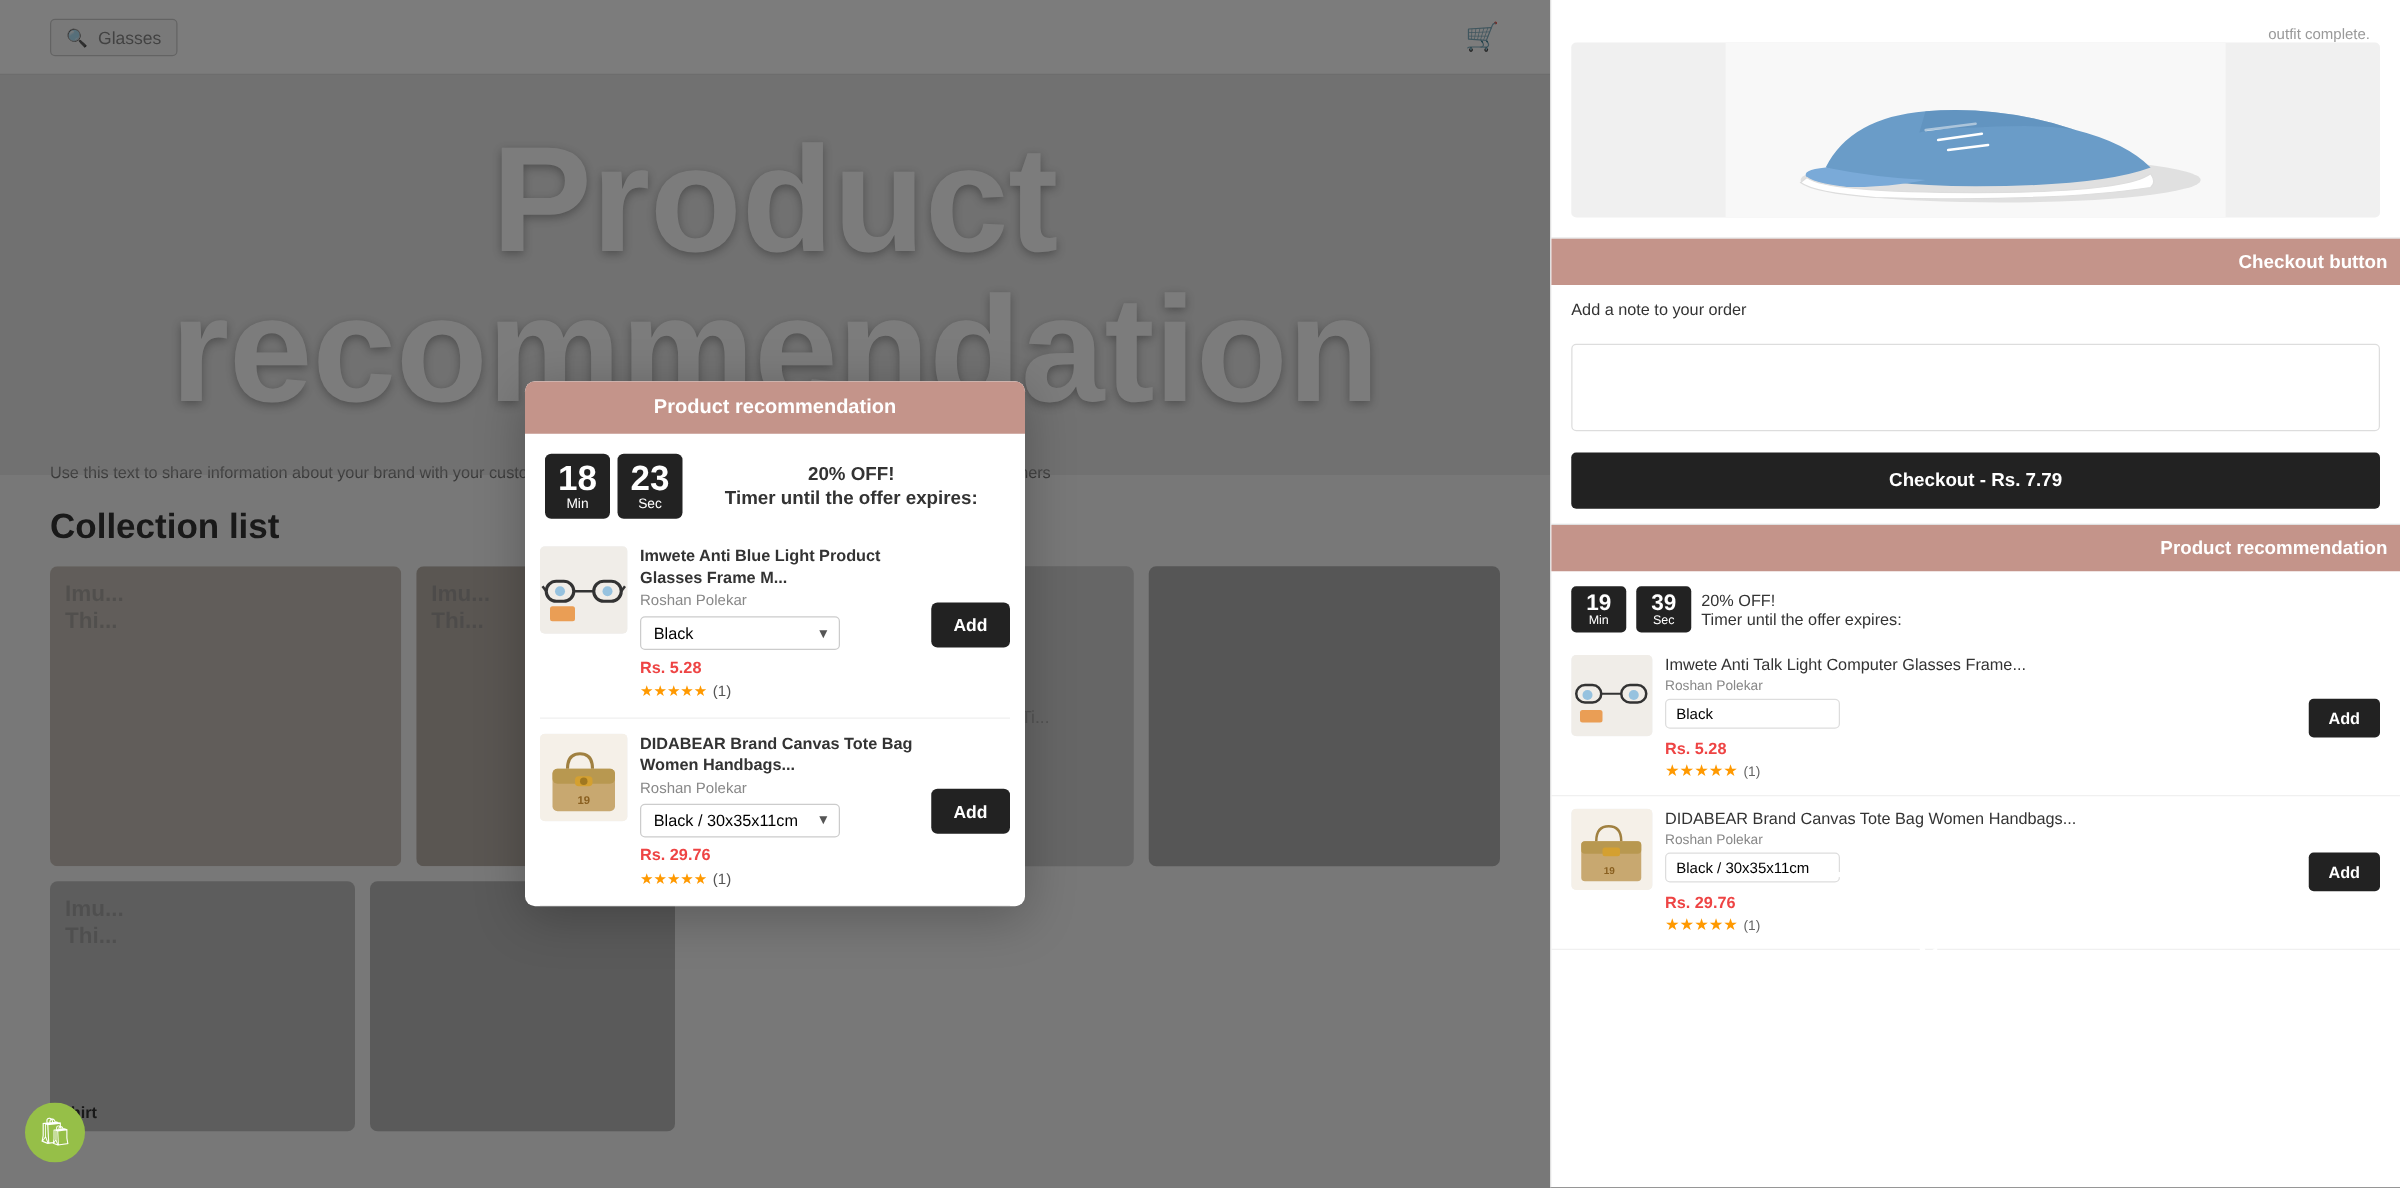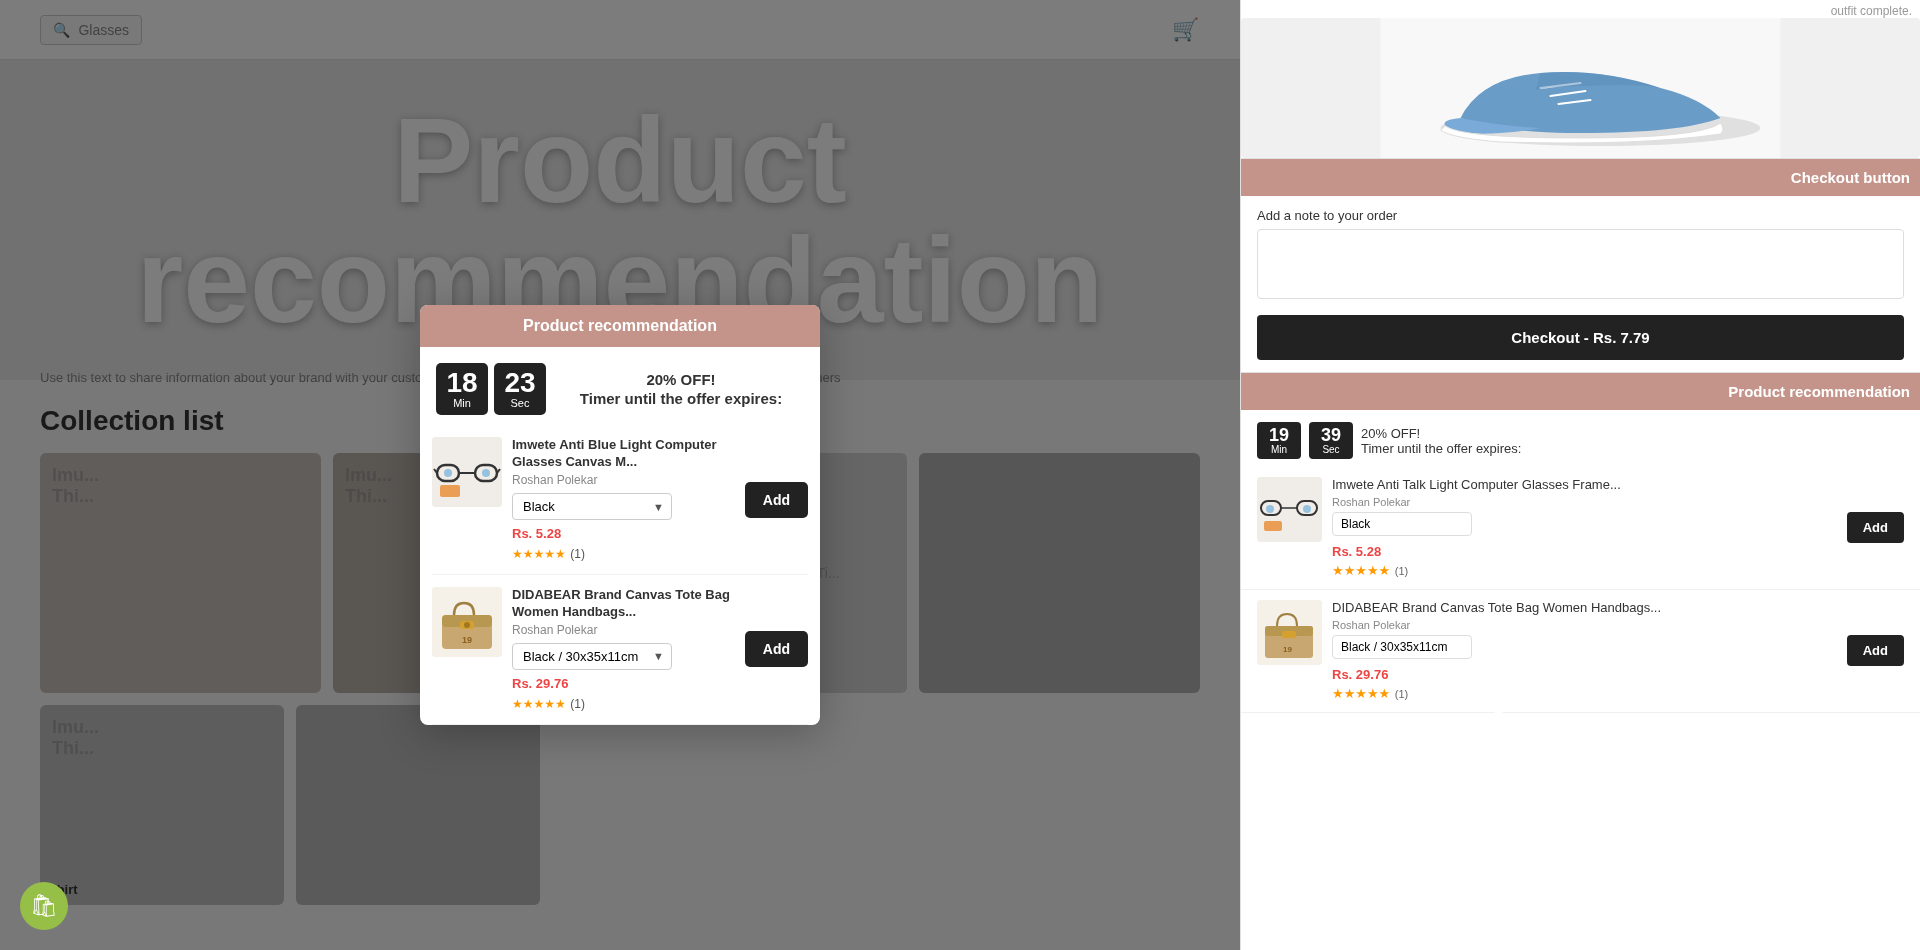--- a/index.html
+++ b/index.html
@@ -47,36 +47,36 @@
     .bg-card-text {
       position: absolute; top: 12px; left: 12px; font-size: 18px; font-weight: 700; color: #888; opacity: 0.5;
     }
 
     
     .right-sidebar {
       position: absolute; top: 0; right: 0; width: 680px; height: 950px;
       background: #fff; border-left: 1px solid #e0e0e0; overflow-y: auto;
     }
     .sidebar-shoe-section {
-      padding: 0; border-bottom: 1px solid #e0e0e0;
+      padding: 16px; border-bottom: 1px solid #e0e0e0;
     }
     .shoe-image-placeholder {
       width: 100%; height: 140px; background: #f0f0f0; border-radius: 4px;
       display: flex; align-items: center; justify-content: center;
       overflow: hidden; position: relative;
     }
     .shoe-svg { width: 100%; height: 100%; }
     .outfit-text { font-size: 12px; color: #999; text-align: right; padding: 4px 8px 0; }
 
     .sidebar-section-header {
       background: #c4948a; color: #fff; font-size: 15px; font-weight: 600;
       text-align: right; padding: 10px;
     }
     .add-note-section { padding: 12px 16px; }
-    .add-note-label { font-size: 13px; font-weight: 500; color: #333; margin-bottom: 6px; }
+    .add-note-label { font-size: 13px; font-weight: 500; color: #333; margin-bottom: 20px; }
     .note-textarea {
       width: 100%; height: 70px; border: 1px solid #ddd; border-radius: 4px;
       padding: 8px; font-size: 13px; resize: none; color: #555;
     }
     .checkout-btn {
       margin: 0 16px 12px; display: block; width: calc(100% - 32px);
       background: #222; color: #fff; border: none; border-radius: 4px;
       padding: 14px; font-size: 15px; font-weight: 600; cursor: pointer; text-align: center;
     }
 
@@ -259,21 +259,21 @@
             <line x1="27" y1="36" x2="43" y2="36" stroke="#333" stroke-width="2"></line>
             <line x1="5" y1="36" x2="2" y2="32" stroke="#333" stroke-width="2"></line>
             <line x1="65" y1="36" x2="68" y2="32" stroke="#333" stroke-width="2"></line>
             <rect x="12" y="32" width="8" height="8" rx="4" fill="#5aa5d8" opacity="0.6"></rect>
             <rect x="50" y="32" width="8" height="8" rx="4" fill="#5aa5d8" opacity="0.6"></rect>
 
             <rect x="8" y="48" width="20" height="12" rx="2" fill="#e88a30" opacity="0.8"></rect>
           </svg>
         </div>
         <div class="prod-info">
-          <div class="prod-name">Imwete Anti Blue Light Computer Glasses Canvas M...</div>
+          <div class="prod-name">Imwete Anti Blue Light Product Glasses Frame M...</div>
           <div class="prod-seller">Roshan Polekar</div>
           <div class="variant-select-wrap">
             <select class="variant-select">
               <option>Black</option>
             </select>
             <span class="variant-select-arrow">▼</span>
           </div>
           <div class="prod-price">Rs. 5.28</div>
           <span class="prod-stars">★★★★★</span>
           <span class="prod-rating-count">(1)</span>

